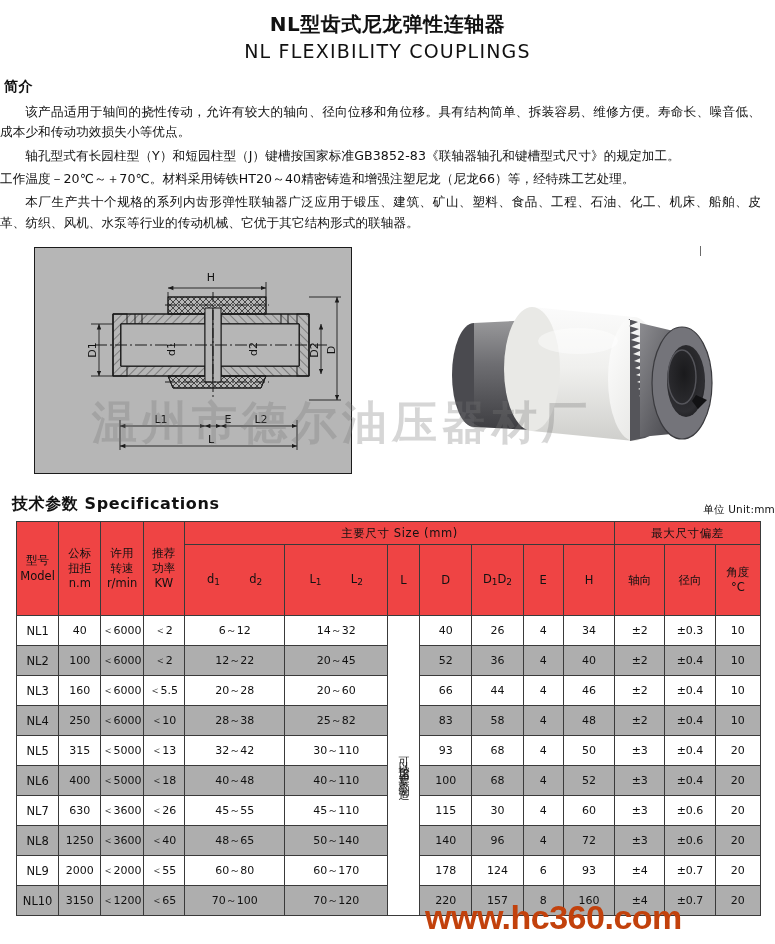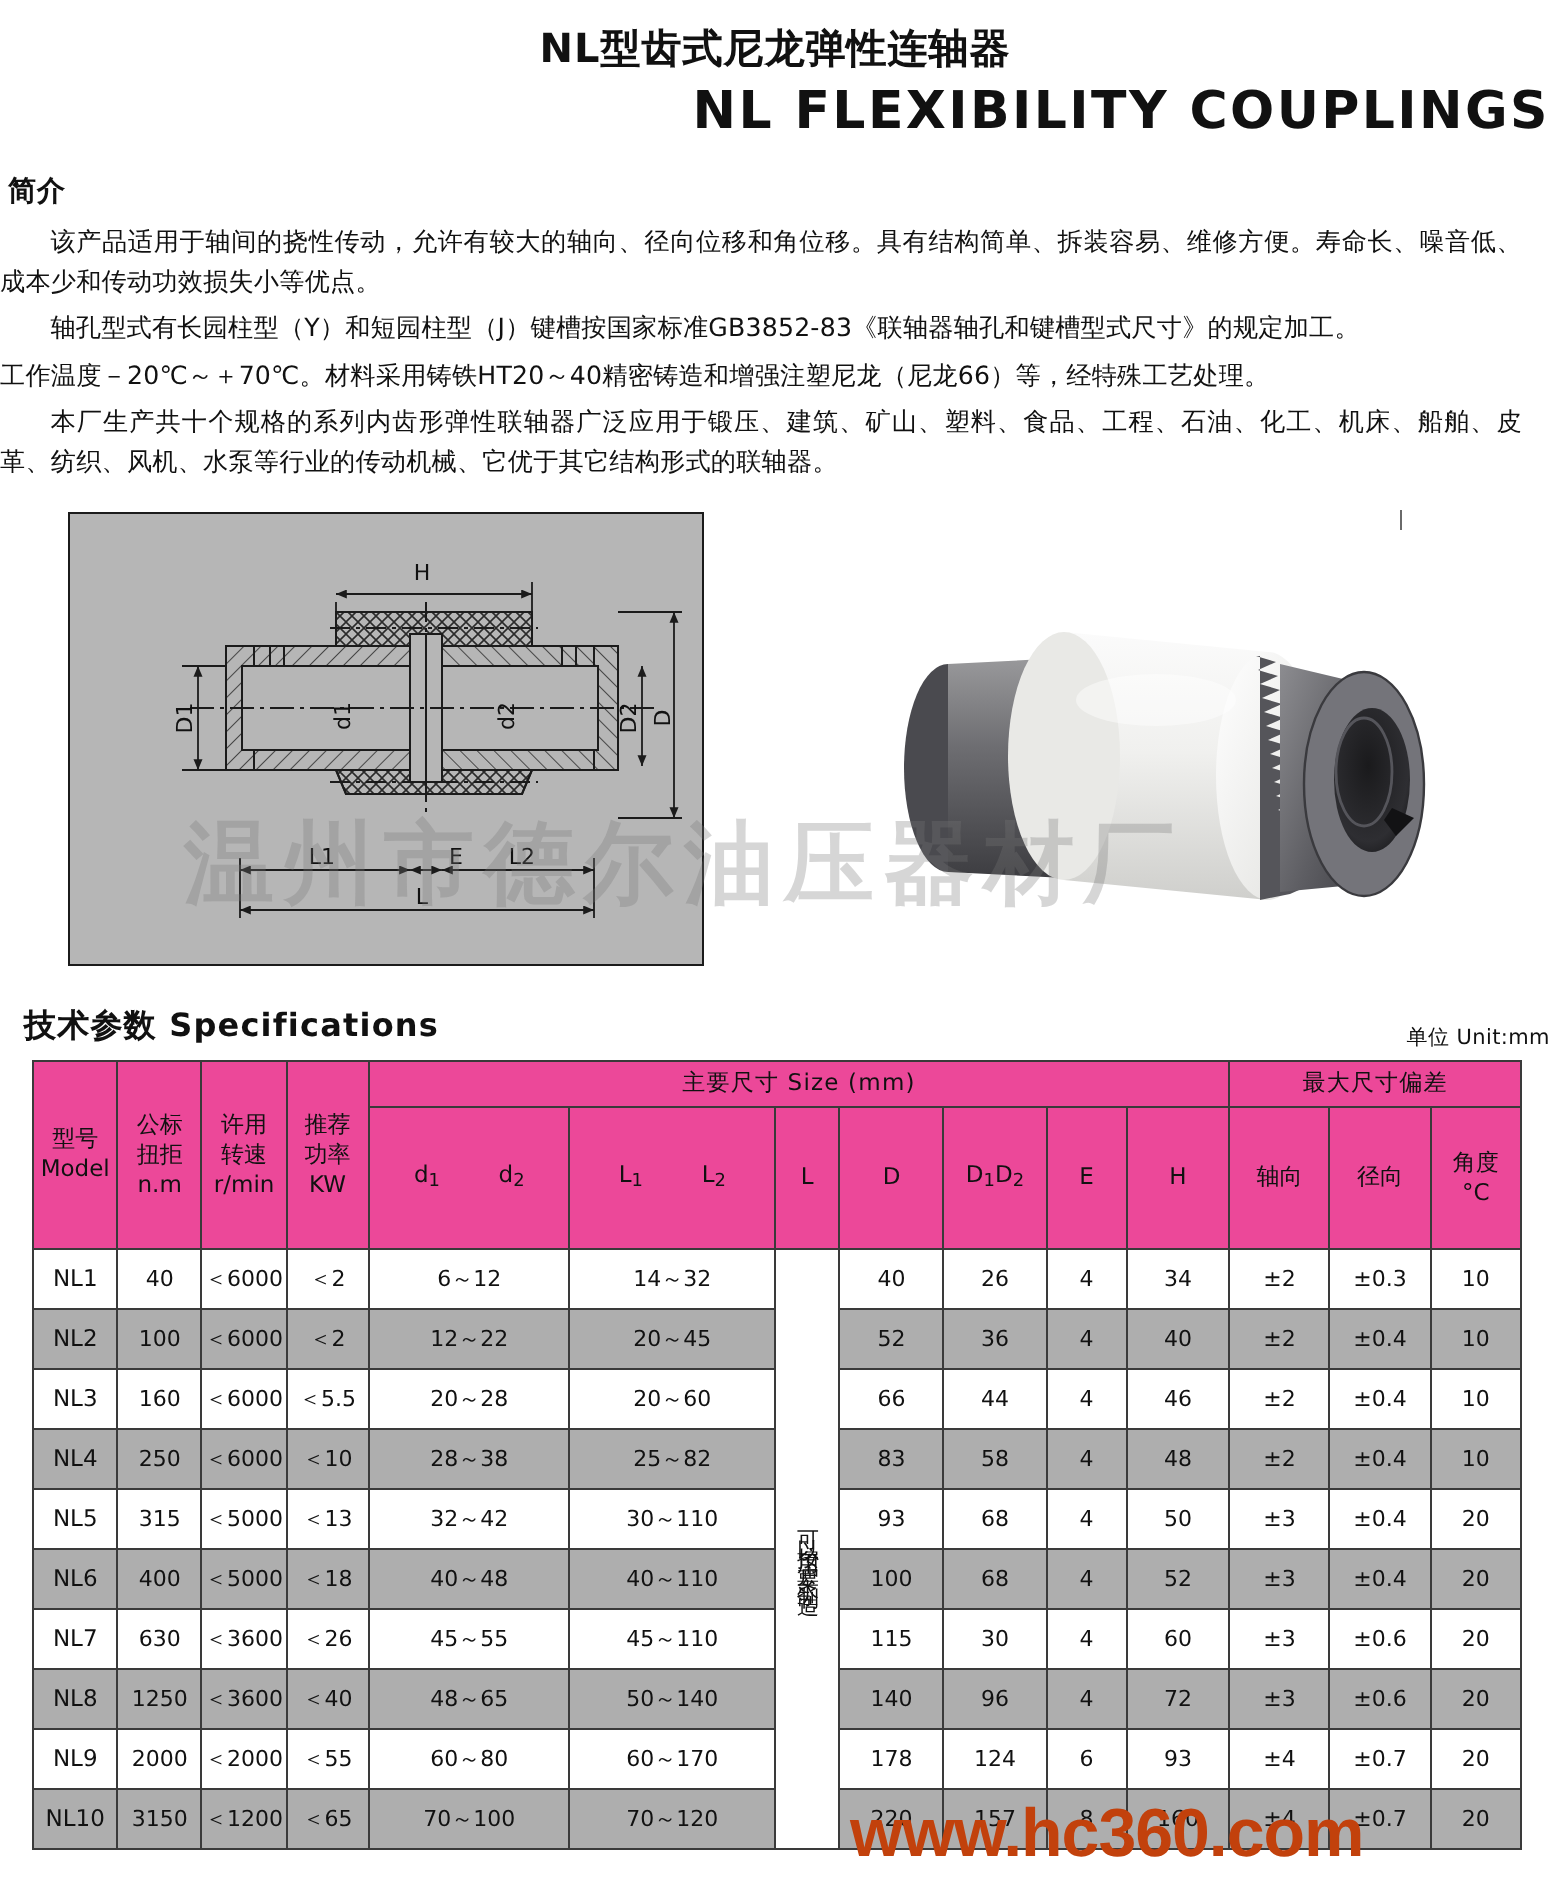--- a/index.html
+++ b/index.html
@@ -19,23 +19,23 @@
   
   .title-zh {
     text-align: center;
     font-size: 20px;
     font-weight: bold;
     letter-spacing: 0.5px;
     margin: 12px 0 0 0;
     line-height: 1.25;
   }
   .title-en {
-    text-align: right;
-    font-size: 26px;
-    font-weight: bold;
+    text-align: center;
+    font-size: 19px;
+    font-weight: normal;
     letter-spacing: 1.2px;
     margin: 3px 0 0 0;
     line-height: 1.25;
   }
 
   
   .intro {
     margin: 14px 0 0 0;
     padding: 0 14px 0 0;
   }
@@ -142,21 +142,21 @@
   }
   table.spec th, table.spec td {
     border: 1px solid #3a3a3a;
     text-align: center;
     vertical-align: middle;
     font-size: 11px;
     padding: 0;
     background: #ffffff;
   }
   table.spec thead th {
-    background: #ec4899;
+    background: #ef4444;
     font-weight: normal;
     line-height: 1.32;
     font-size: 11.5px;
   }
   thead th.grouphdr { height: 22px; font-size: 12px; letter-spacing: 0.6px; }
   thead th.colhdr { height: 70px; }
 
   tbody td { height: 29px; }
   tbody tr.shade td { background: #aeaeae; }
   tbody td.model { font-size: 11.5px; }

